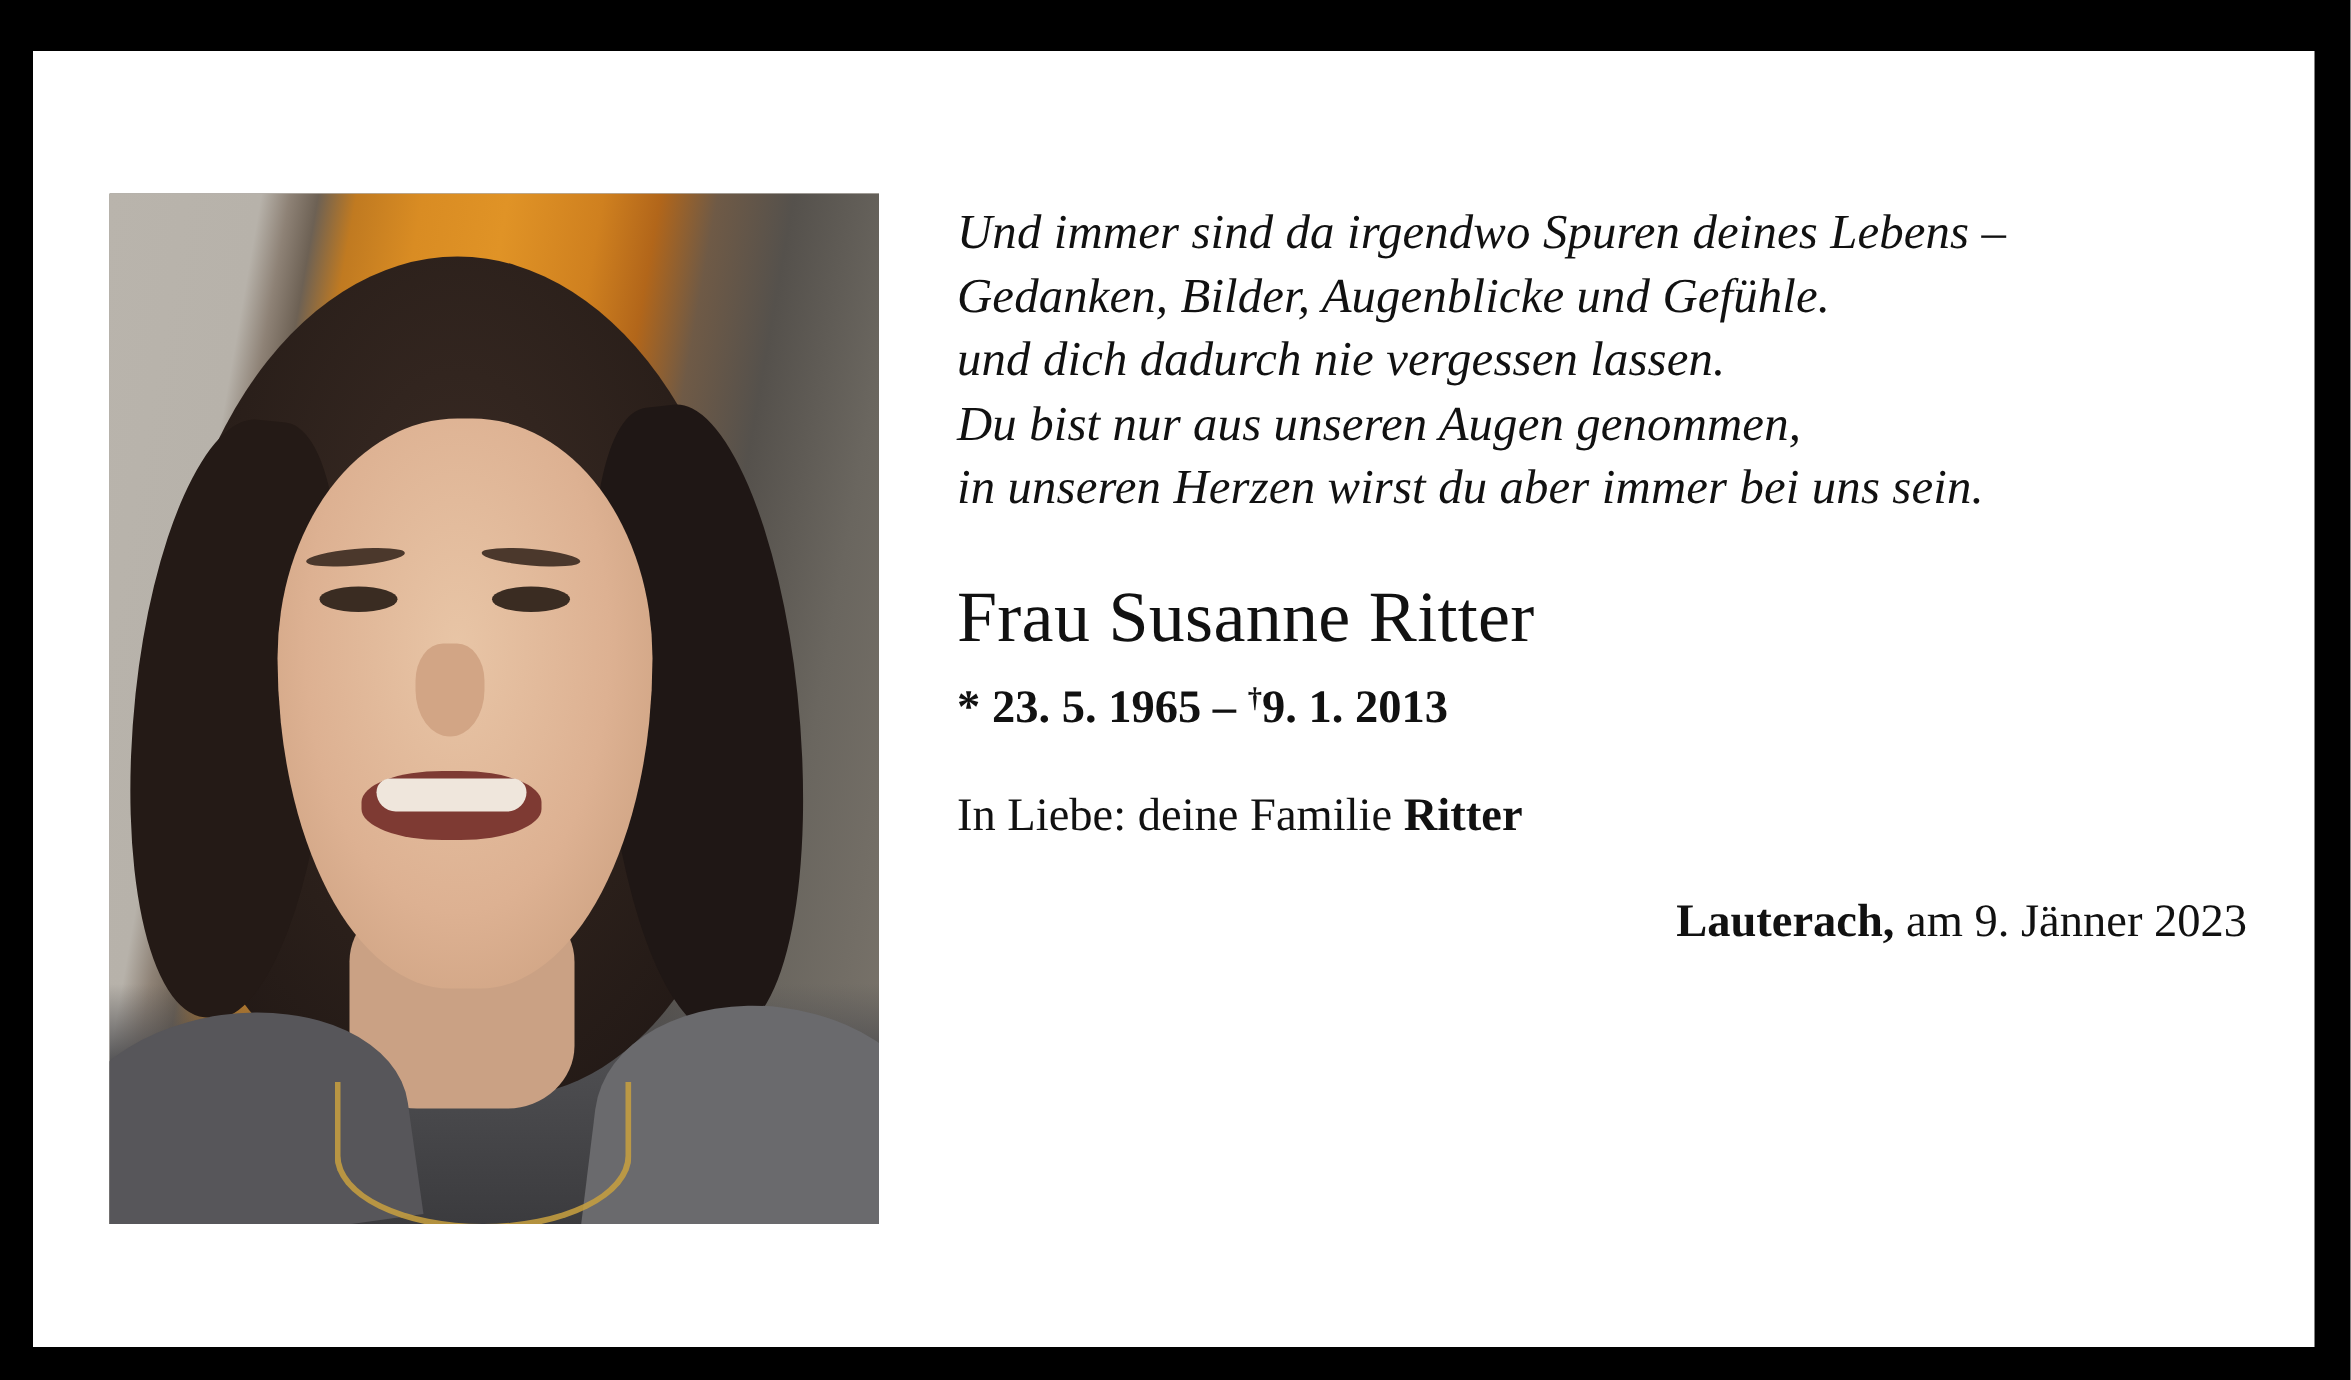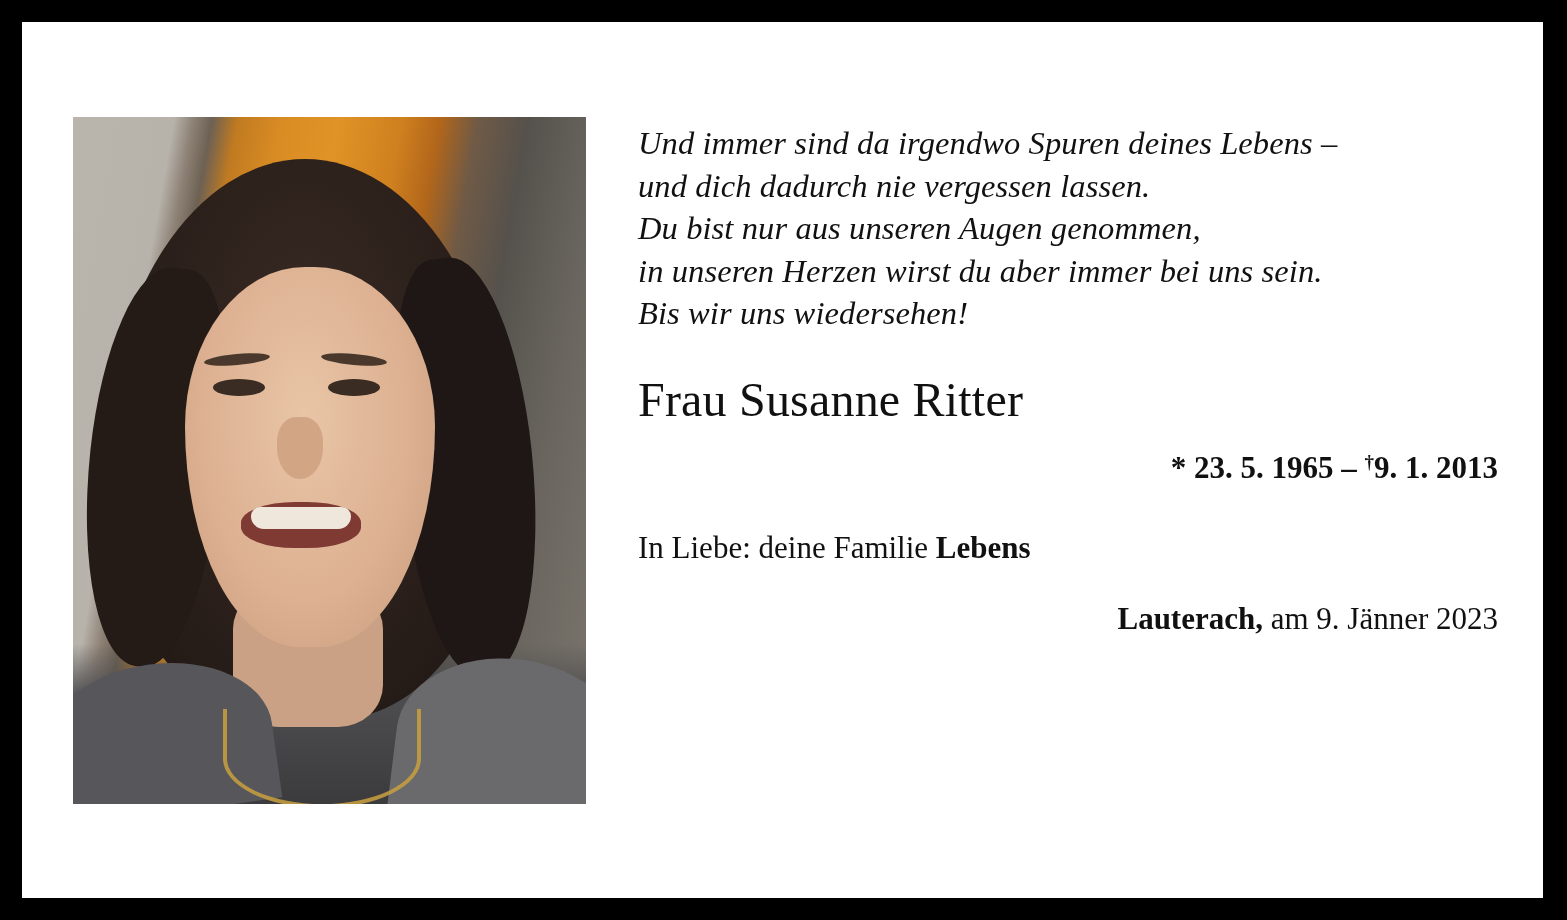--- a/index.html
+++ b/index.html
@@ -14,21 +14,21 @@
   }
 
   .notice {
     position: absolute;
     left: 0;
     top: 0;
     width: 1567px;
     height: 920px;
     background: #000000;
     box-sizing: border-box;
-    padding: 22px 24px 22px 22px;
+    padding: 34px 24px 22px 22px;
   }
 
   .notice-inner {
     position: relative;
     width: 100%;
     height: 100%;
     background: #ffffff;
     box-sizing: border-box;
   }
 
@@ -213,22 +213,21 @@
   .name {
     margin-top: 37px;
     font-size: 48px;
     line-height: 56px;
     letter-spacing: 0.2px;
   }
   .dates {
     margin-top: 7px;
     font-size: 31px;
     font-weight: bold;
-    line-height: 54px;
-    text-align: right;
+    line-height: 38px;
   }
   .dates .sym { font-weight: bold; }
   .dates sup { font-size: 19px; vertical-align: 0.55em; }
   .family {
     margin-top: 34px;
     font-size: 31px;
     line-height: 38px;
   }
   .family b { font-weight: bold; }
   .place {
@@ -262,38 +261,38 @@
       <div class="ph-teeth"></div>
       <div class="ph-shoulder-l"></div>
       <div class="ph-shoulder-r"></div>
       <div class="ph-chain"></div>
     </div>
 
     <div class="text-col">
 
       <div class="verse">
         <div>Und immer sind da irgendwo Spuren deines Lebens –</div>
+        <div>Gedanken, Bilder, Augenblicke und Gefühle.</div>
         <div>und dich dadurch nie vergessen lassen.</div>
         <div>Du bist nur aus unseren Augen genommen,</div>
         <div>in unseren Herzen wirst du aber immer bei uns sein.</div>
-        <div>Bis wir uns wiedersehen!</div>
       </div>
 
 
       <div class="name">Frau Susanne Ritter</div>
 
       <div class="dates">
         <span class="sym">*</span>
         <span>23. 5. 1965</span>
         <span>–</span>
         <sup>†</sup><span>9. 1. 2013</span>
       </div>
 
       <div class="family">
-        <span>In Liebe: deine Familie </span><b>Lebens</b>
+        <span>In Liebe: deine Familie </span><b>Ritter</b>
       </div>
 
       <div class="place">
         <b>Lauterach,</b><span> am 9. Jänner 2023</span>
       </div>
 
     </div>
   </div>
 </div>
 

